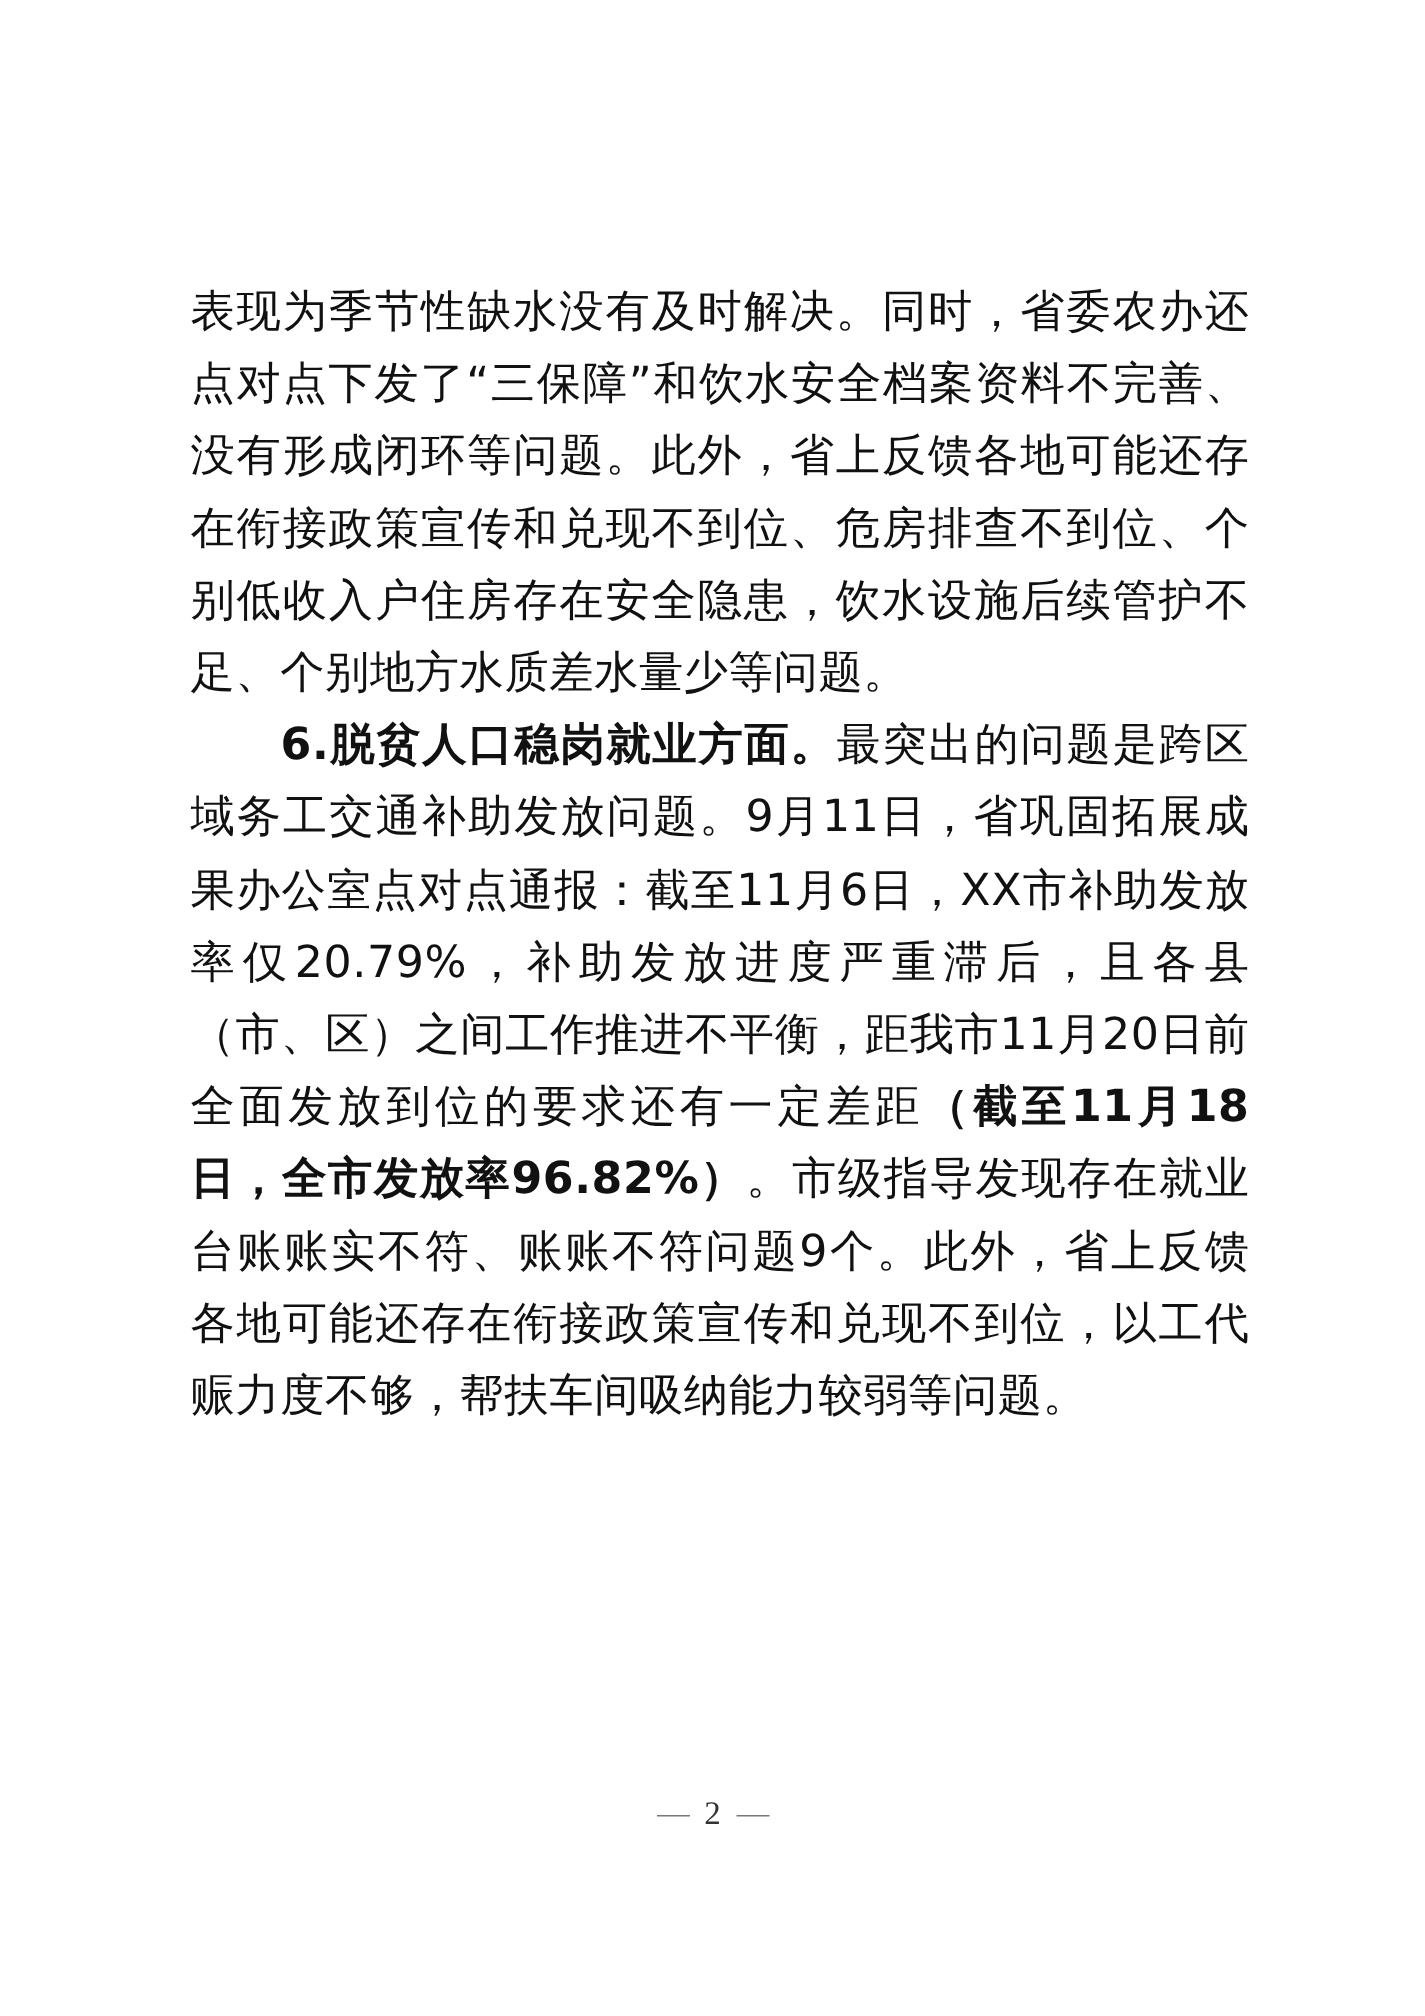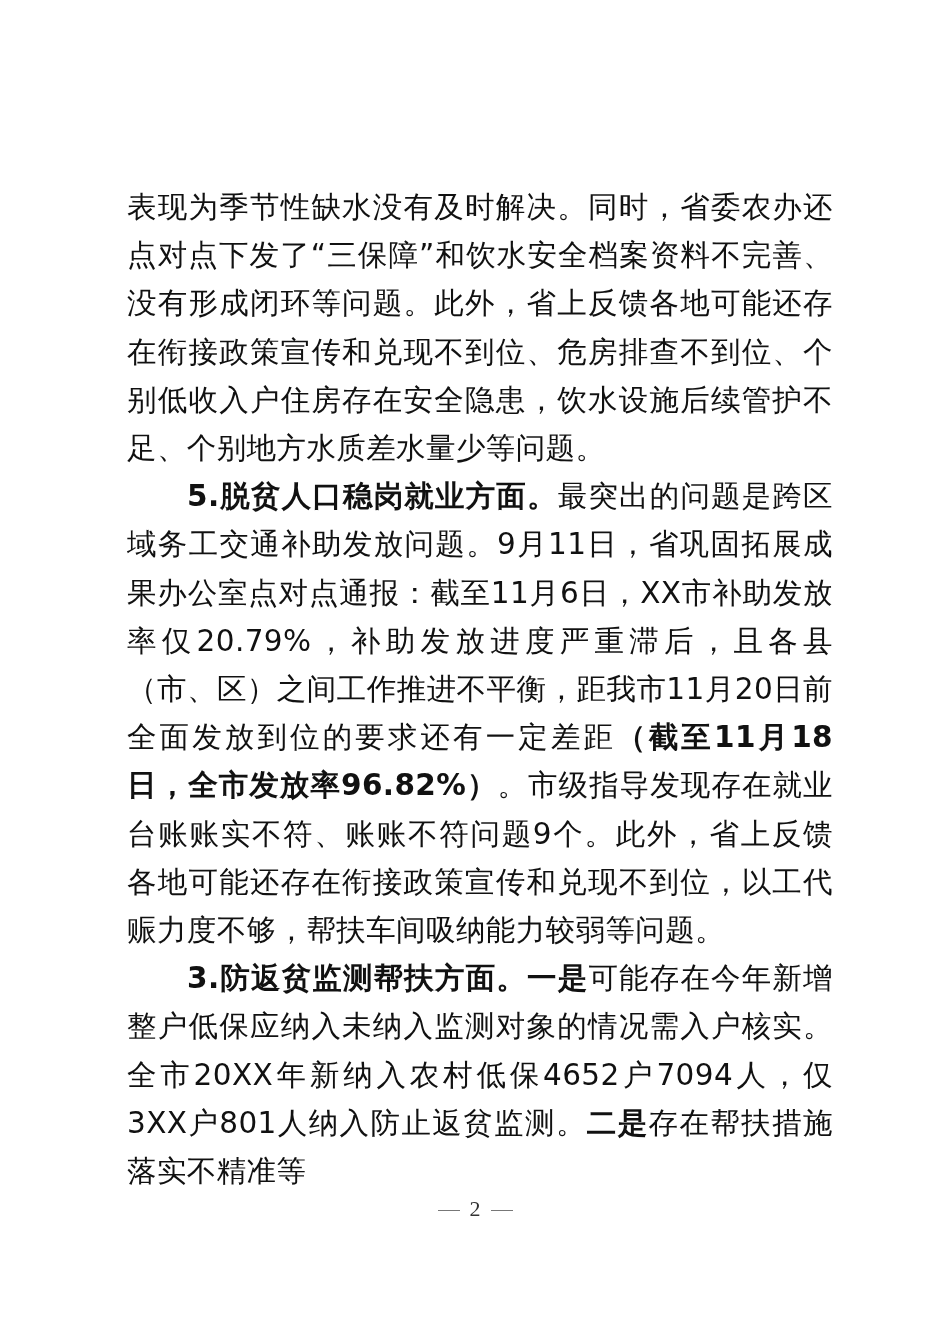--- a/index.html
+++ b/index.html
@@ -20,20 +20,19 @@
     font-family: "Liberation Serif", serif; font-size: 22px; color: #333;
   }
   .dash { display: inline-block; width: 22px; height: 1px; background: #777; vertical-align: middle; margin: 0 10px; }
 </style>
 </head>
 <body>
 
 <div class="page">
   <div class="body-text">
     <p><span>表现为季节性缺水没有及时解决。同时，省委农办还点对点下发了“三保障”和饮水安全档案资料不完善、没有形成闭环等问题。此外，省上反馈各地可能还存在衔接政策宣传和兑现不到位、危房排查不到位、个别低收入户住房存在安全隐患，饮水设施后续管护不足、个别地方水质差水量少等问题。</span></p>
-    <p class="indent"><b>5.脱贫人口稳岗就业方面。</b><span>最突出的问题是跨区域务工交通补助发放问题。9月11日，省巩固拓展成果办公室点对点通报：截至11月6日，XX市补助发放率仅20.79%，补助发放进度严重滞后，且各县（市、区）之间工作推进不平衡，距我市11月20日前全面发放到位的要求还有一定差距</span><b>（截至11月18日，全市发放率96.82%）</b><span>。市级指导发现存在就业台账账实不符、账账不符问题9个。此外，省上反馈各地可能还存在衔接政策宣传和兑现不到位，以工代赈力度不够，帮扶车间吸纳能力较弱等问题。</span></p>
-    <p class="indent"><b>3.防返贫监测帮扶方面。</b><b>一是</b><span>可能存在今年新增整户低保应纳入未纳入监测对象的情况需入户核实。全市20XX年新纳入农村低保4652户7094人，仅3XX户801人纳入防止返贫监测。</span><b>二是</b><span>存在帮扶措施落实不精准等</span></p>
+    <p class="indent"><b>6.脱贫人口稳岗就业方面。</b><span>最突出的问题是跨区域务工交通补助发放问题。9月11日，省巩固拓展成果办公室点对点通报：截至11月6日，XX市补助发放率仅20.79%，补助发放进度严重滞后，且各县（市、区）之间工作推进不平衡，距我市11月20日前全面发放到位的要求还有一定差距</span><b>（截至11月18日，全市发放率96.82%）</b><span>。市级指导发现存在就业台账账实不符、账账不符问题9个。此外，省上反馈各地可能还存在衔接政策宣传和兑现不到位，以工代赈力度不够，帮扶车间吸纳能力较弱等问题。</span></p>
   </div>
 
   <div class="footer">
     <span class="dash"></span><span>2</span><span class="dash"></span>
   </div>
 </div>
 
 </body></html>

